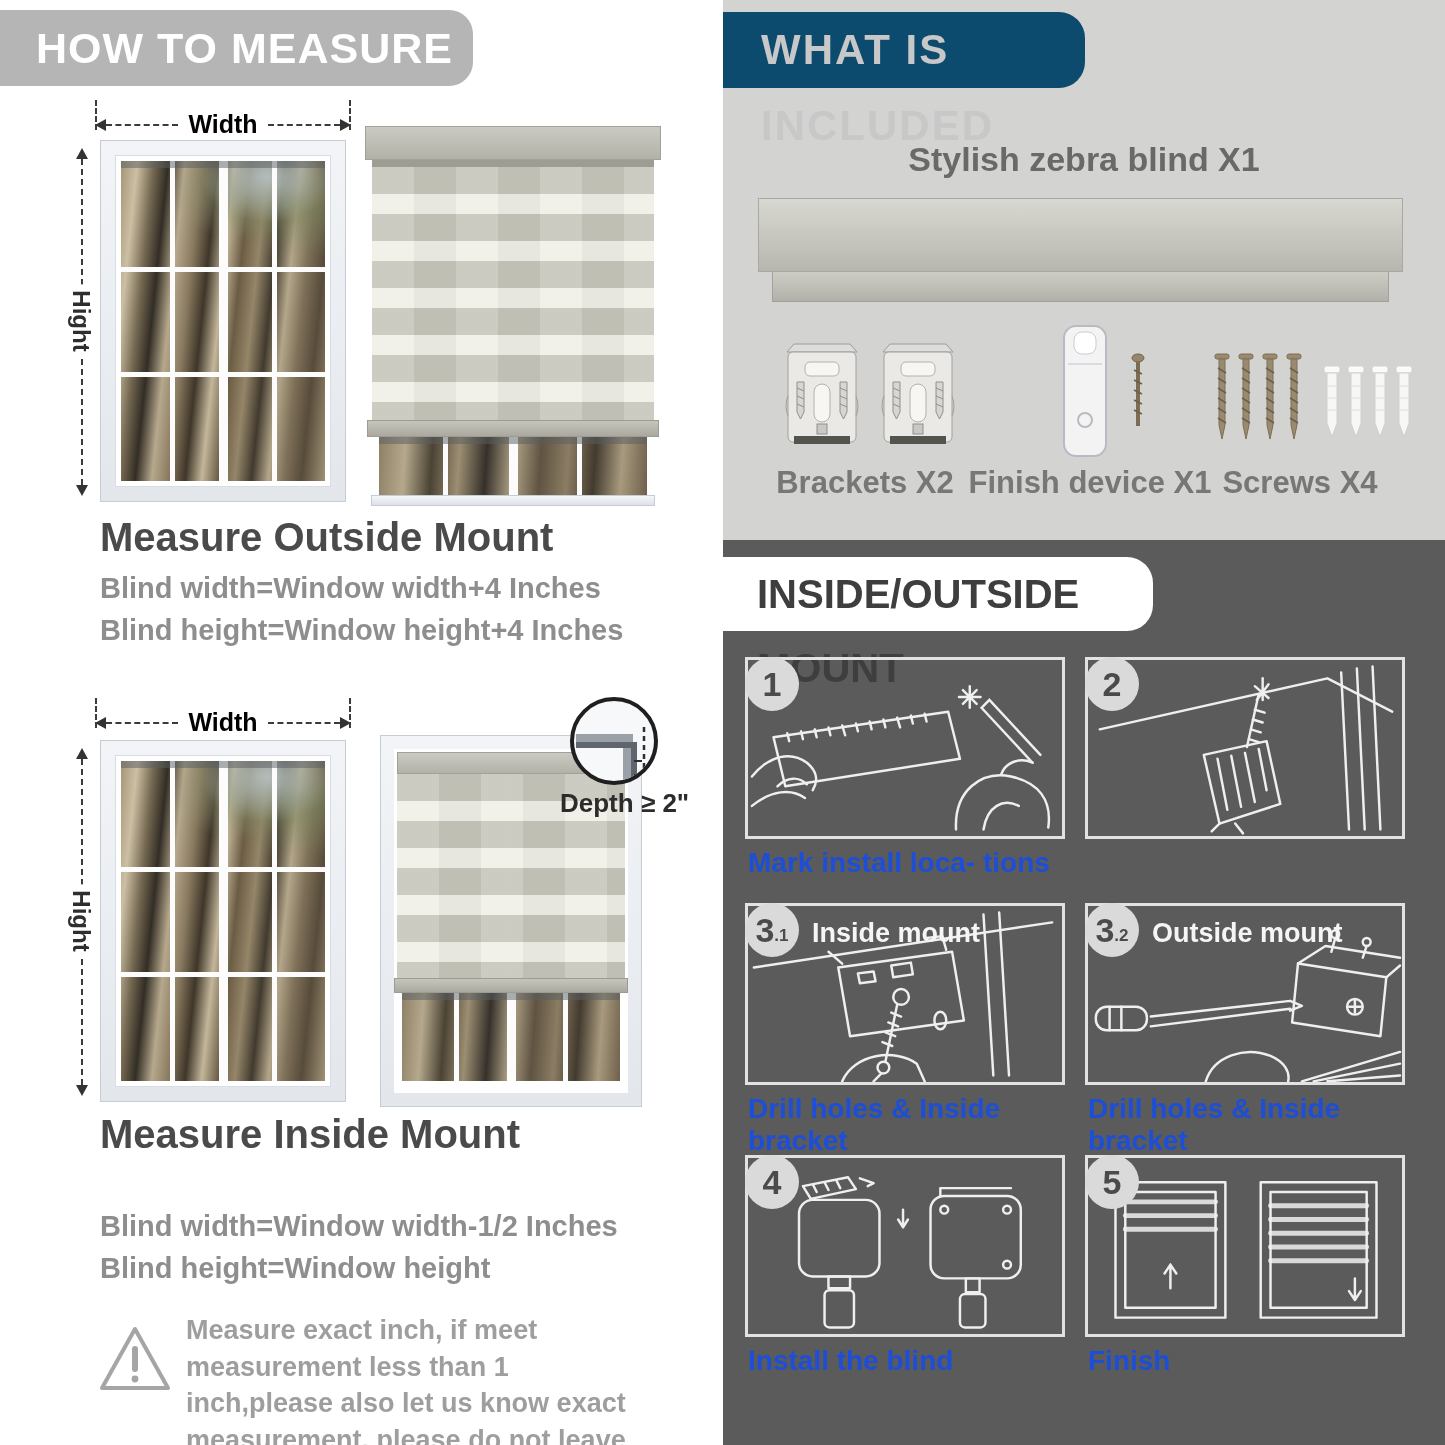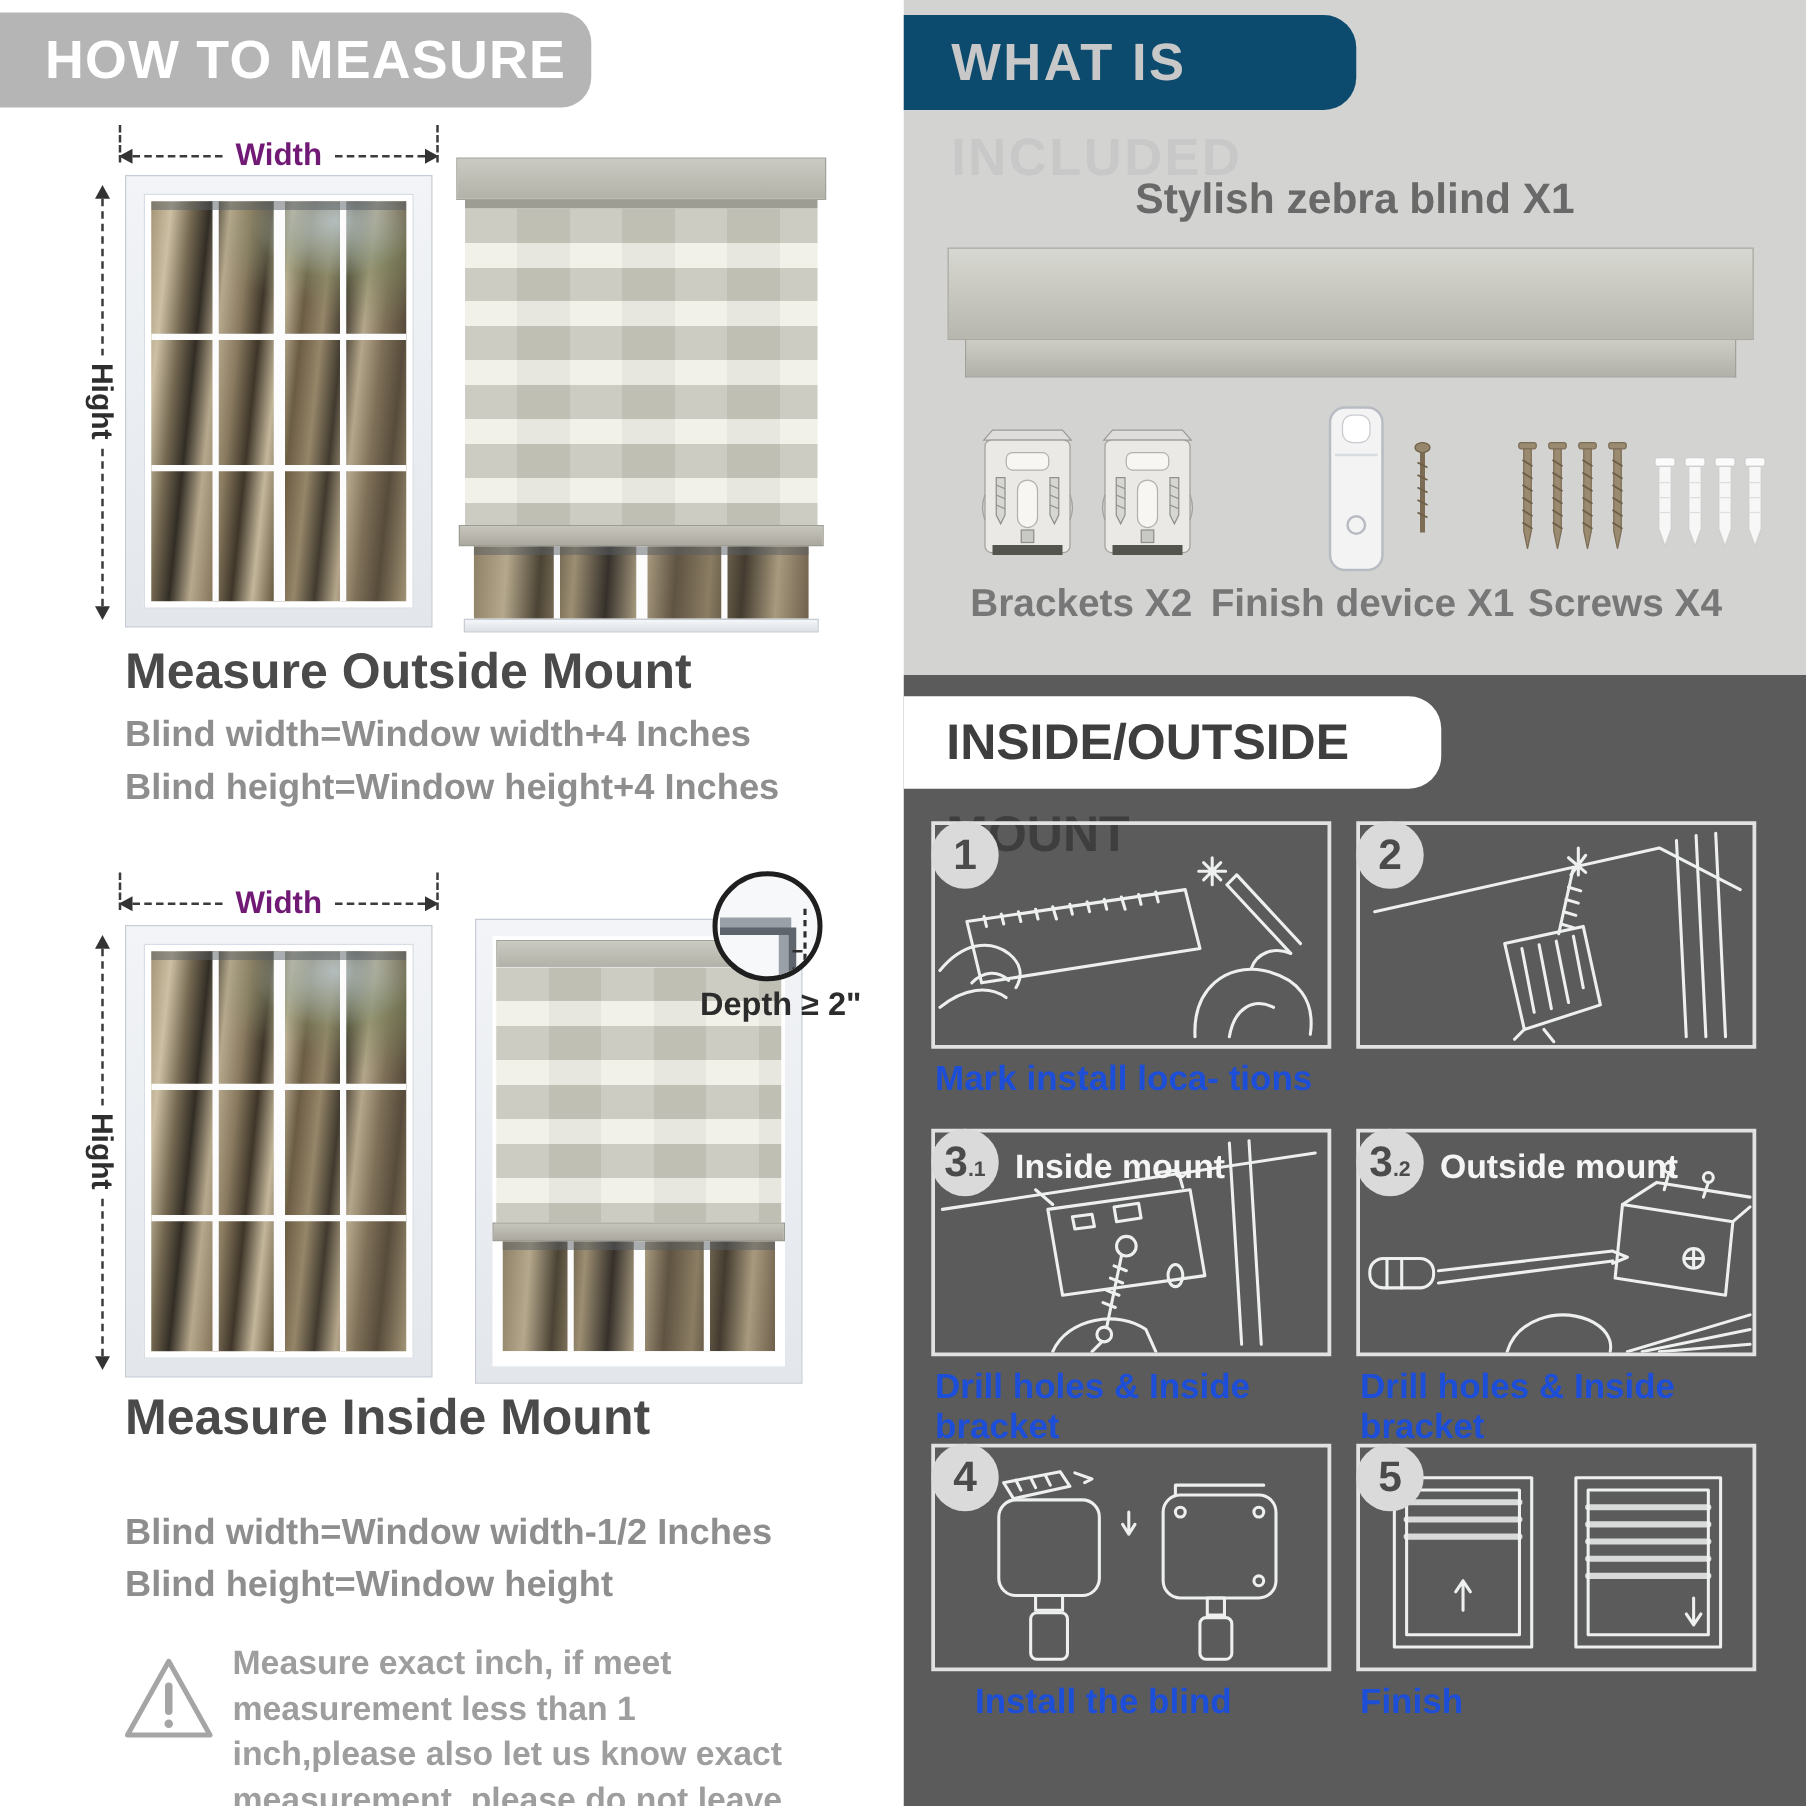--- a/index.html
+++ b/index.html
@@ -24,21 +24,21 @@
     radial-gradient(120px 80px at 88% 13%, rgba(122,132,92,.7), rgba(122,132,92,0) 70%),
     radial-gradient(100px 70px at 58% 9%, rgba(142,152,117,.6), rgba(142,152,117,0) 70%),
     linear-gradient(96deg,#a59577 0%,#ccbfa3 7%,#746851 14%,#322d25 20%,#b6a88c 27%,#8a7b60 34%,#3f3629 41%,#c3b69a 48%,#6b5c44 55%,#958669 62%,#413a2e 69%,#b4a68a 76%,#7d6f57 83%,#574b3b 90%,#a09274 100%);}
   .photo2{background:
     linear-gradient(94deg,#8e8066 0%,#b5a88c 10%,#4b4334 20%,#9c8e72 30%,#35302a 40%,#b0a286 50%,#5f5342 60%,#8b7d63 70%,#433b2f 80%,#a89a7e 90%,#6e604b 100%);}
   .mv{position:absolute;top:0;bottom:0;width:5px;background:#fcfcfd;z-index:2;}
   .mc{width:9px;}
   .mh{position:absolute;left:0;right:0;height:5px;background:#fcfcfd;z-index:2;}
 
   
-  .harrow{display:flex;align-items:center;color:#701a75;}
+  .harrow{display:flex;align-items:center;color:#000000;}
   .harrow .line{flex:1;border-top:2px dashed #3b3b3b;height:0;}
   .ah-l{width:0;height:0;border-top:6px solid transparent;border-bottom:6px solid transparent;border-right:11px solid #333;}
   .ah-r{width:0;height:0;border-top:6px solid transparent;border-bottom:6px solid transparent;border-left:11px solid #333;}
   .harrow .lbl{margin:0 10px;font-weight:bold;font-size:25px;}
   .post-v{border-left:2px dashed #3b3b3b;width:0;height:30px;}
   .varrow{display:flex;flex-direction:column;align-items:center;}
   .varrow .line{flex:1;border-left:2px dashed #3b3b3b;width:0;}
   .ah-u{width:0;height:0;border-left:6px solid transparent;border-right:6px solid transparent;border-bottom:11px solid #333;}
   .ah-d{width:0;height:0;border-left:6px solid transparent;border-right:6px solid transparent;border-top:11px solid #333;}
   .vlabel{position:absolute;transform:rotate(90deg);transform-origin:center;font-weight:bold;
@@ -371,21 +371,21 @@
         <circle cx="264" cy="52" r="4"></circle>
         <circle cx="264" cy="108" r="4"></circle>
       <rect x="222" y="122" width="14" height="14"></rect>
       <rect x="216" y="138" width="26" height="34" rx="5"></rect>
     </svg>
     <div class="badge">
       <span>4</span>
         <span class="sub"></span>
     </div>
   </div>
-  <div class="abs caption" style="left:780px;top:1345px;">Install the blind</div>
+  <div class="abs caption" style="left:748px;top:1345px;">Install the blind</div>
 
   <div class="abs step-panel" style="left:1085px;top:1155px;">
     <svg width="314" height="176" viewBox="0 0 320 178" class="art">
       <rect x="28" y="24" width="112" height="138"></rect>
       <rect x="38" y="34" width="92" height="118"></rect>
       <path class="thick" d="M38,44 h92 M38,58 h92 M38,72 h92" opacity="0.85"></path>
       <path d="M84,132 v-24 m0,0 l-6,9 m6,-9 l6,9"></path>
       <rect x="176" y="24" width="118" height="138"></rect>
       <rect x="186" y="34" width="98" height="118"></rect>
       <path class="thick" d="M186,48 h98 M186,62 h98 M186,76 h98 M186,90 h98 M186,104 h98" opacity="0.85"></path>

